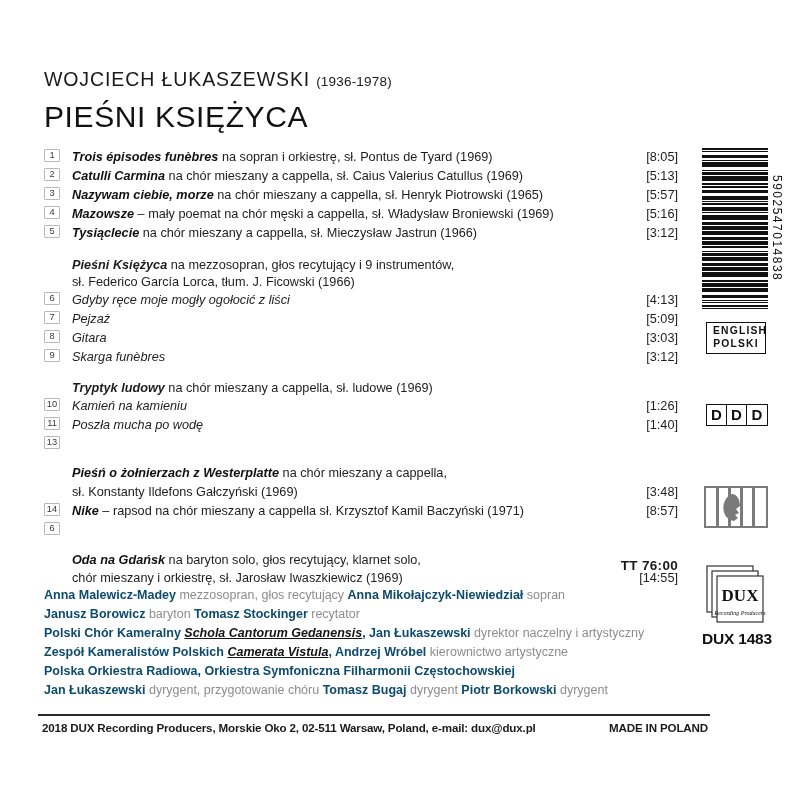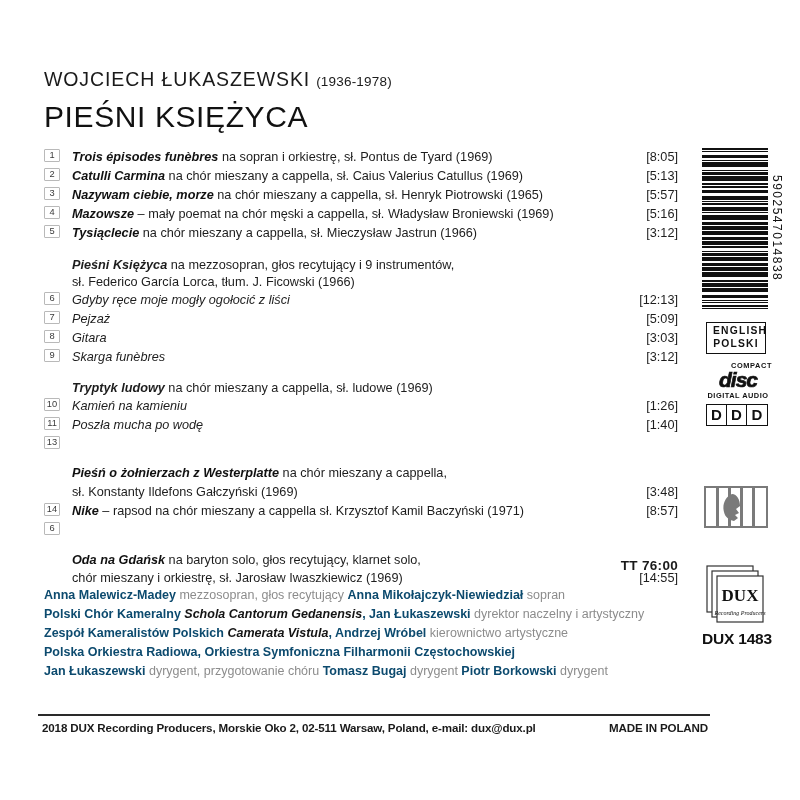--- a/index.html
+++ b/index.html
@@ -77,21 +77,21 @@
 
   
   .performers {
     position: absolute; left: 44px; top: 586px; width: 640px;
   }
   .perf-line {
     font-size: 12.5px; line-height: 19.1px; color: #8c8c8c;
     white-space: nowrap;
   }
   .perf-line b { font-weight: 700; color: #0c4a6e; }
-  .perf-line i { font-style: italic; font-weight: 700; color: #141414; }
+  .perf-line i { font-style: italic; font-weight: 700; color: #141414; text-decoration: underline; }
 
   
   .rule {
     position: absolute; left: 38px; top: 714px;
     width: 672px; height: 1.6px; background: #2a2a2a;
   }
   .footer {
     position: absolute; left: 42px; top: 721px; width: 672px;
     display: flex; justify-content: space-between; align-items: baseline;
   }
@@ -205,21 +205,21 @@
       </div>
       <div class="trk">
         <span class="num">5</span>
         <span class="body"><b>Tysiąclecie</b><span> na chór mieszany a cappella, sł. Mieczysław Jastrun (1966)</span></span>
         <span class="dur">[3:12]</span>
       </div>
       <div class="grp-head first"><b>Pieśni Księżyca</b><span> na mezzosopran, głos recytujący i 9 instrumentów,</span><span class="sub">sł. Federico García Lorca, tłum. J. Ficowski (1966)</span></div>
       <div class="trk">
         <span class="num">6</span>
         <span class="body"><i>Gdyby ręce moje mogły ogołocić z liści</i></span>
-        <span class="dur">[12:13]</span>
+        <span class="dur">[4:13]</span>
       </div>
       <div class="trk">
         <span class="num">7</span>
         <span class="body"><i>Pejzaż</i></span>
         <span class="dur">[5:09]</span>
       </div>
       <div class="trk">
         <span class="num">8</span>
         <span class="body"><i>Gitara</i></span>
         <span class="dur">[3:03]</span>
@@ -254,20 +254,21 @@
         <span class="num">6</span>
         <span class="body"><b>Oda na Gdańsk</b><span> na baryton solo, głos recytujący, klarnet solo,</span><span class="l2">chór mieszany i orkiestrę, sł. Jarosław Iwaszkiewicz (1969)</span></span>
         <span class="dur">[14:55]</span>
       </div>
     </div>
 
   <div class="tt">TT 76:00</div>
 
   <div class="performers" id="performers">
       <div class="perf-line"><b>Anna Malewicz-Madey</b><span> mezzosopran, głos recytujący </span><b>Anna Mikołajczyk-Niewiedział</b><span> sopran</span></div>
+      <div class="perf-line"><b>Janusz Borowicz</b><span> baryton </span><b>Tomasz Stockinger</b><span> recytator</span></div>
       <div class="perf-line"><b>Polski Chór Kameralny </b><i>Schola Cantorum Gedanensis</i><b>, </b><b>Jan Łukaszewski</b><span> dyrektor naczelny i artystyczny</span></div>
       <div class="perf-line"><b>Zespół Kameralistów Polskich </b><i>Camerata Vistula</i><b>, </b><b>Andrzej Wróbel</b><span> kierownictwo artystyczne</span></div>
       <div class="perf-line"><b>Polska Orkiestra Radiowa, Orkiestra Symfoniczna Filharmonii Częstochowskiej</b></div>
       <div class="perf-line"><b>Jan Łukaszewski</b><span> dyrygent, przygotowanie chóru </span><b>Tomasz Bugaj</b><span> dyrygent </span><b>Piotr Borkowski</b><span> dyrygent</span></div>
     </div>
 
   <div class="rule"></div>
   <div class="footer">
     <div class="footer-left">2018 DUX Recording Producers, Morskie Oko 2, 02-511 Warsaw, Poland, e-mail: dux@dux.pl</div>
     <div class="footer-right">MADE IN POLAND</div>
@@ -353,25 +354,20 @@
           <div class="bar" style="top: 159.8px; height: 1.6px; background: rgb(17, 17, 17);"></div>
         </div>
       <div class="bnum">5902547014838</div>
     </div>
 
     <div class="badge-lang">
       <div>ENGLISH</div>
       <div>POLSKI</div>
     </div>
 
-    <div class="badge-cd">
-      <div class="cd-top">COMPACT</div>
-      <div class="cd-disc">disc</div>
-      <div class="cd-bottom">DIGITAL AUDIO</div>
-    </div>
 
     <div class="badge-ddd" id="ddd-badge">
         <span>D</span>
         <span>D</span>
         <span>D</span>
       </div>
 
     <div class="logo-inst">
       <svg viewBox="0 0 64 44" width="64" height="44" aria-hidden="true">
         <rect x="1" y="2" width="62" height="40" fill="none" stroke="#7a7a7a" stroke-width="2"></rect>

